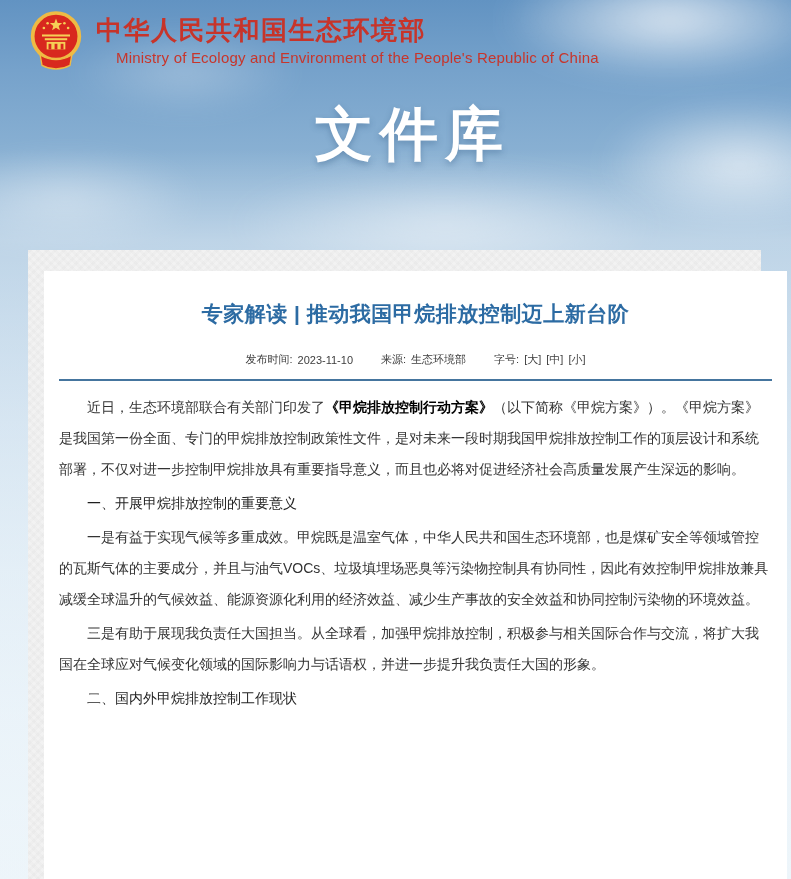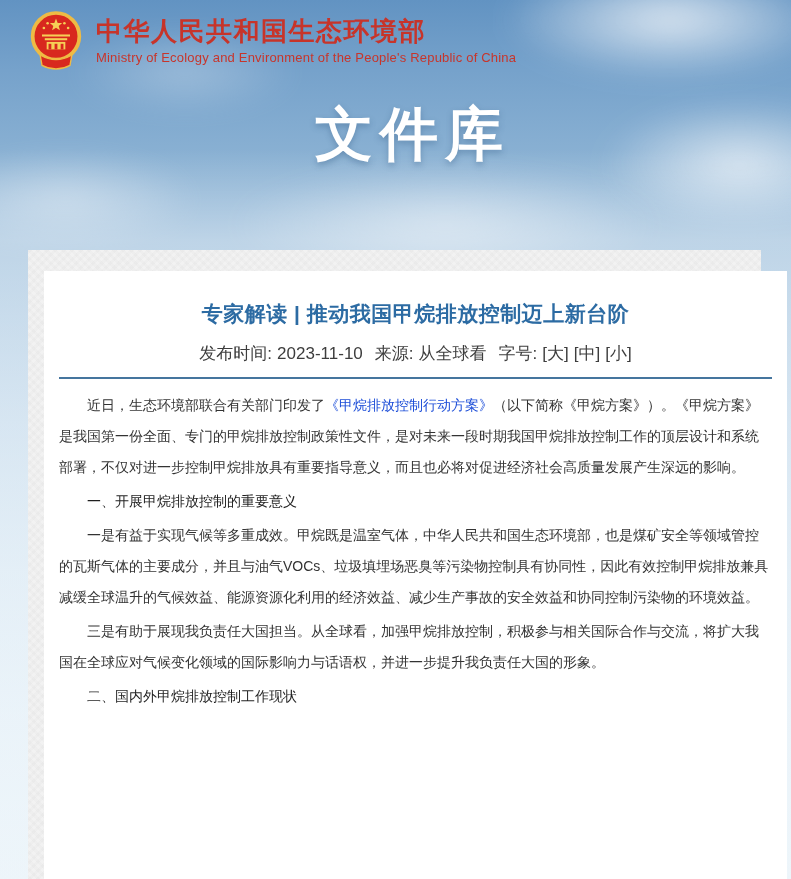--- a/index.html
+++ b/index.html
@@ -24,21 +24,21 @@
   .c3 { left:230px; top:165px; width:430px; height:120px; opacity:.6; }
   .c4 { left:-70px; top:150px; width:270px; height:100px; opacity:.5; }
   .c5 { left:70px;  top:30px;  width:230px; height:85px;  opacity:.35; }
   .sky::after { content:""; position:absolute; inset:0;
     background:linear-gradient(180deg, rgba(255,255,255,0) 150px, rgba(255,255,255,.35) 240px, rgba(238,246,251,.55) 100%); }
 
   
   .site-header { position:absolute; left:28px; top:10px; display:flex; align-items:center; z-index:5; }
   .emblem { width:56px; height:62px; margin-right:12px; flex:0 0 auto; }
   .site-title-zh { color:#c7342a; font-size:26px; font-weight:bold; letter-spacing:1.5px; line-height:1.1; }
-  .site-title-en { color:#c7352b; font-size:13px; margin-top:4px; letter-spacing:.2px; }
+  .site-title-en { color:#c7352b; font-size:15px; margin-top:4px; letter-spacing:.2px;margin-left:20px; }
 
   
   .banner-title {
     position:absolute; left:0; top:96px; width:100%;
     text-align:center; color:#ffffff; font-size:58px; font-weight:bold;
     letter-spacing:7px; z-index:4;
     text-shadow:0 3px 6px rgba(60,100,140,.45);
     padding-left:34px;
   }
 
@@ -54,31 +54,31 @@
   .card {
     position:absolute; left:16px; top:21px; width:743px; height:608px;
     background:#ffffff; padding:0 15px; overflow:hidden;
   }
 
   .article-title {
     margin-top:29px; text-align:center;
     color:#2c6ba3; font-size:21px; font-weight:bold; letter-spacing:.5px;
   }
   .meta-row {
-    margin-top:14px; display:flex; justify-content:center; align-items:center;
-    gap:12px; font-size:17px; color:#3d3d3d;
+    margin-top:24px; display:flex; justify-content:center; align-items:center;
+    gap:28px; font-size:11px; color:#3d3d3d;
   }
   .meta-group { display:flex; align-items:center; gap:5px; }
   .fontsize-btn { color:#3d3d3d; text-decoration:none; cursor:pointer; }
   .divider { margin-top:12px; border-top:2px solid #45759e; }
 
   .article-body { margin-top:11px; font-size:14px; line-height:31px; color:#333333; }
   .para { text-indent:2em; margin-bottom:3px; }
   .para.heading { font-weight:normal; color:#1f1f1f; }
-  .doc-link { color:#1d4ed8; text-decoration:none; cursor:pointer; }
+  .doc-link { color:#000000; text-decoration:none; cursor:pointer;font-weight:bold; }
 </style>
 </head>
 <body>
 
 <div class="sky">
   <div class="cloud c1"></div>
   <div class="cloud c2"></div>
   <div class="cloud c3"></div>
   <div class="cloud c4"></div>
   <div class="cloud c5"></div>
@@ -112,21 +112,21 @@
   <div class="card">
     <div class="article-title">专家解读 | 推动我国甲烷排放控制迈上新台阶</div>
 
     <div class="meta-row">
       <div class="meta-group">
         <span>发布时间:</span>
         <span>2023-11-10</span>
       </div>
       <div class="meta-group">
         <span>来源:</span>
-        <span>从全球看</span>
+        <span>生态环境部</span>
       </div>
       <div class="meta-group">
         <span>字号:</span>
         <a class="fontsize-btn">[大]</a>
         <a class="fontsize-btn">[中]</a>
         <a class="fontsize-btn">[小]</a>
       </div>
     </div>
 
     <div class="divider"></div>

